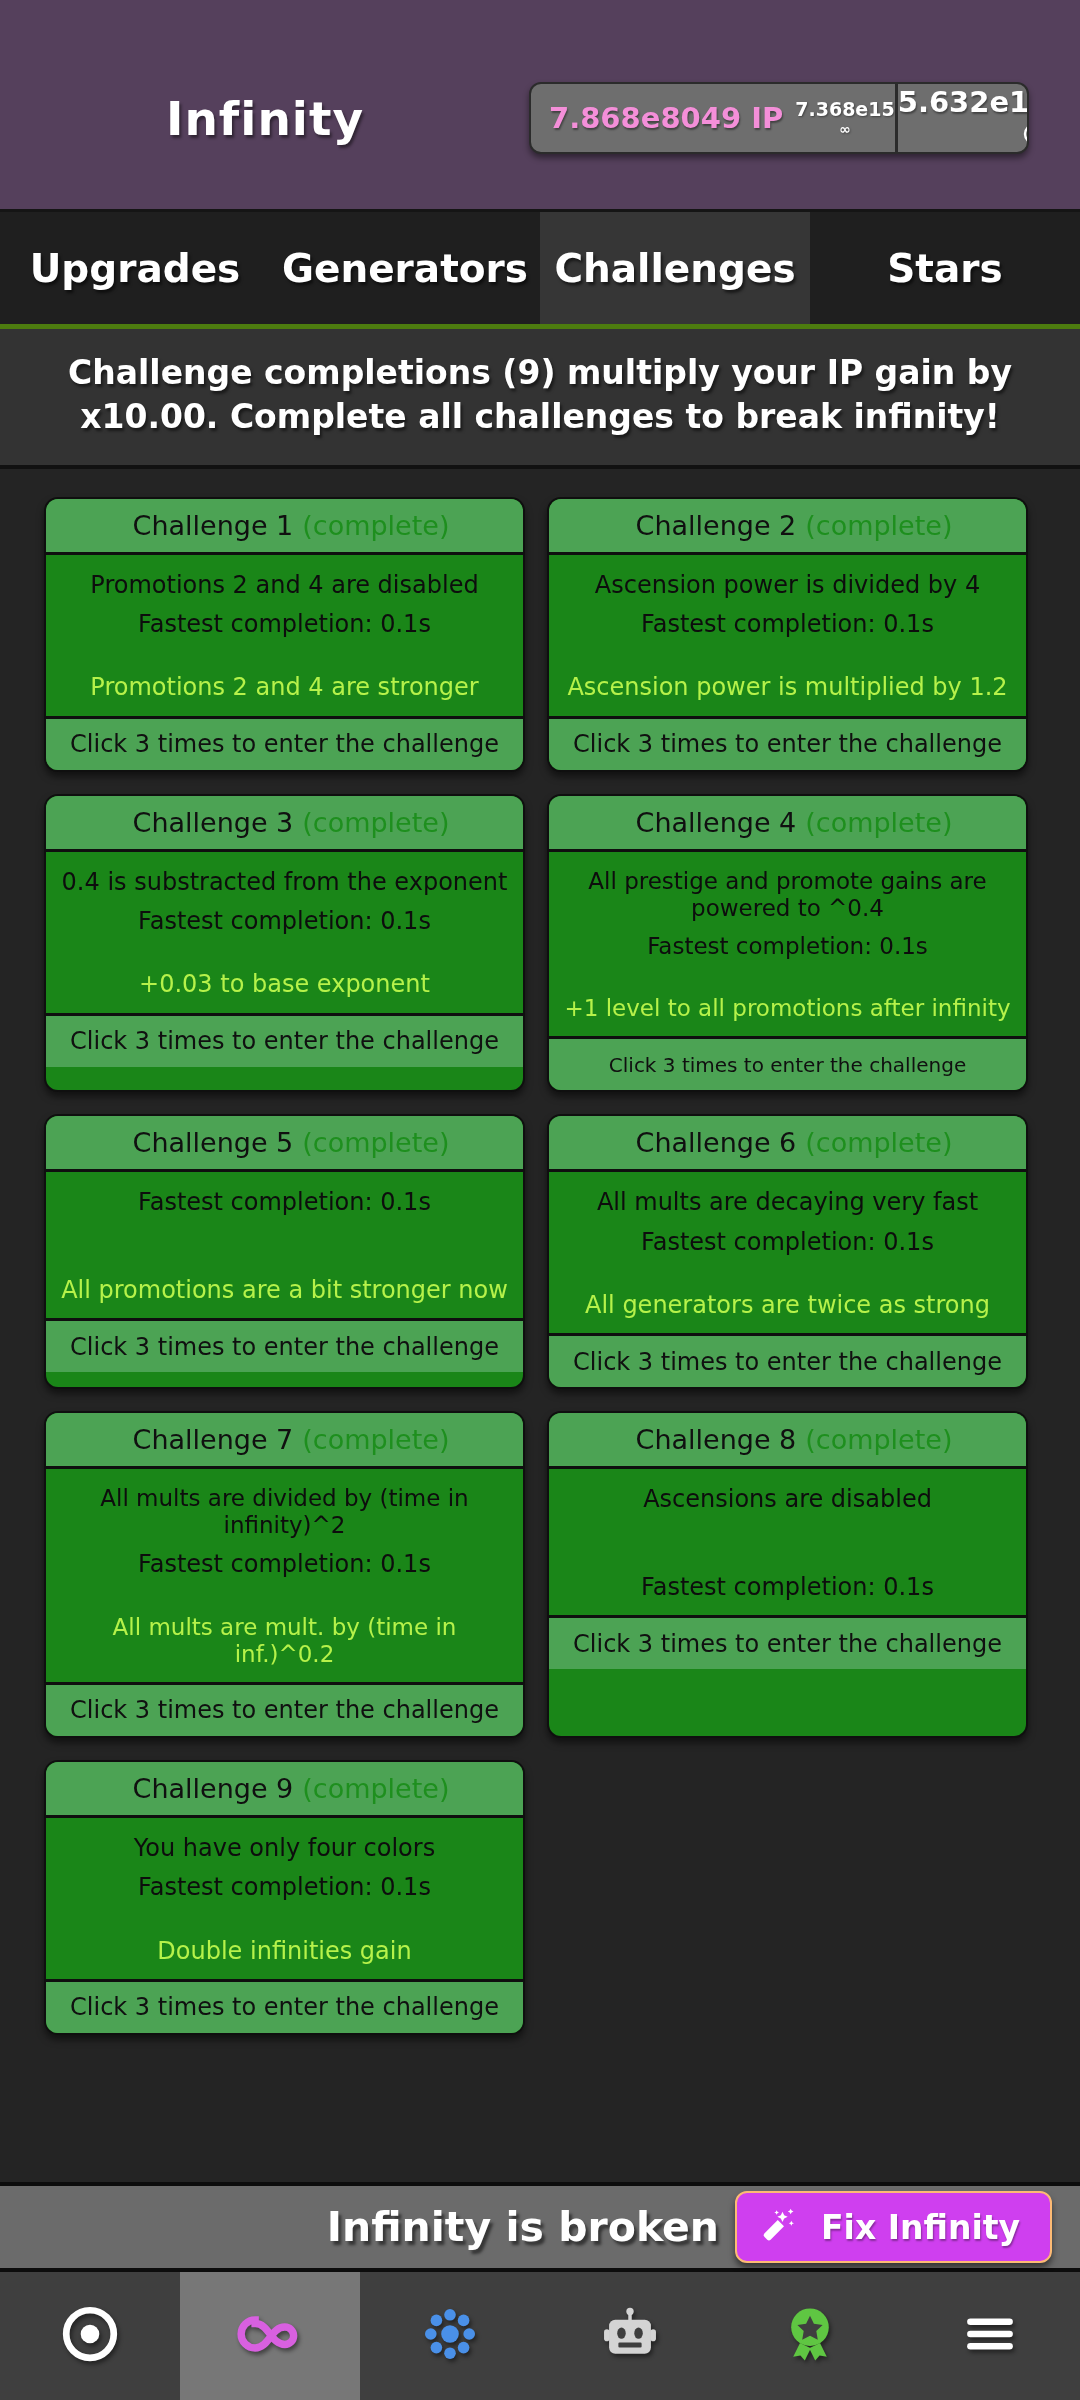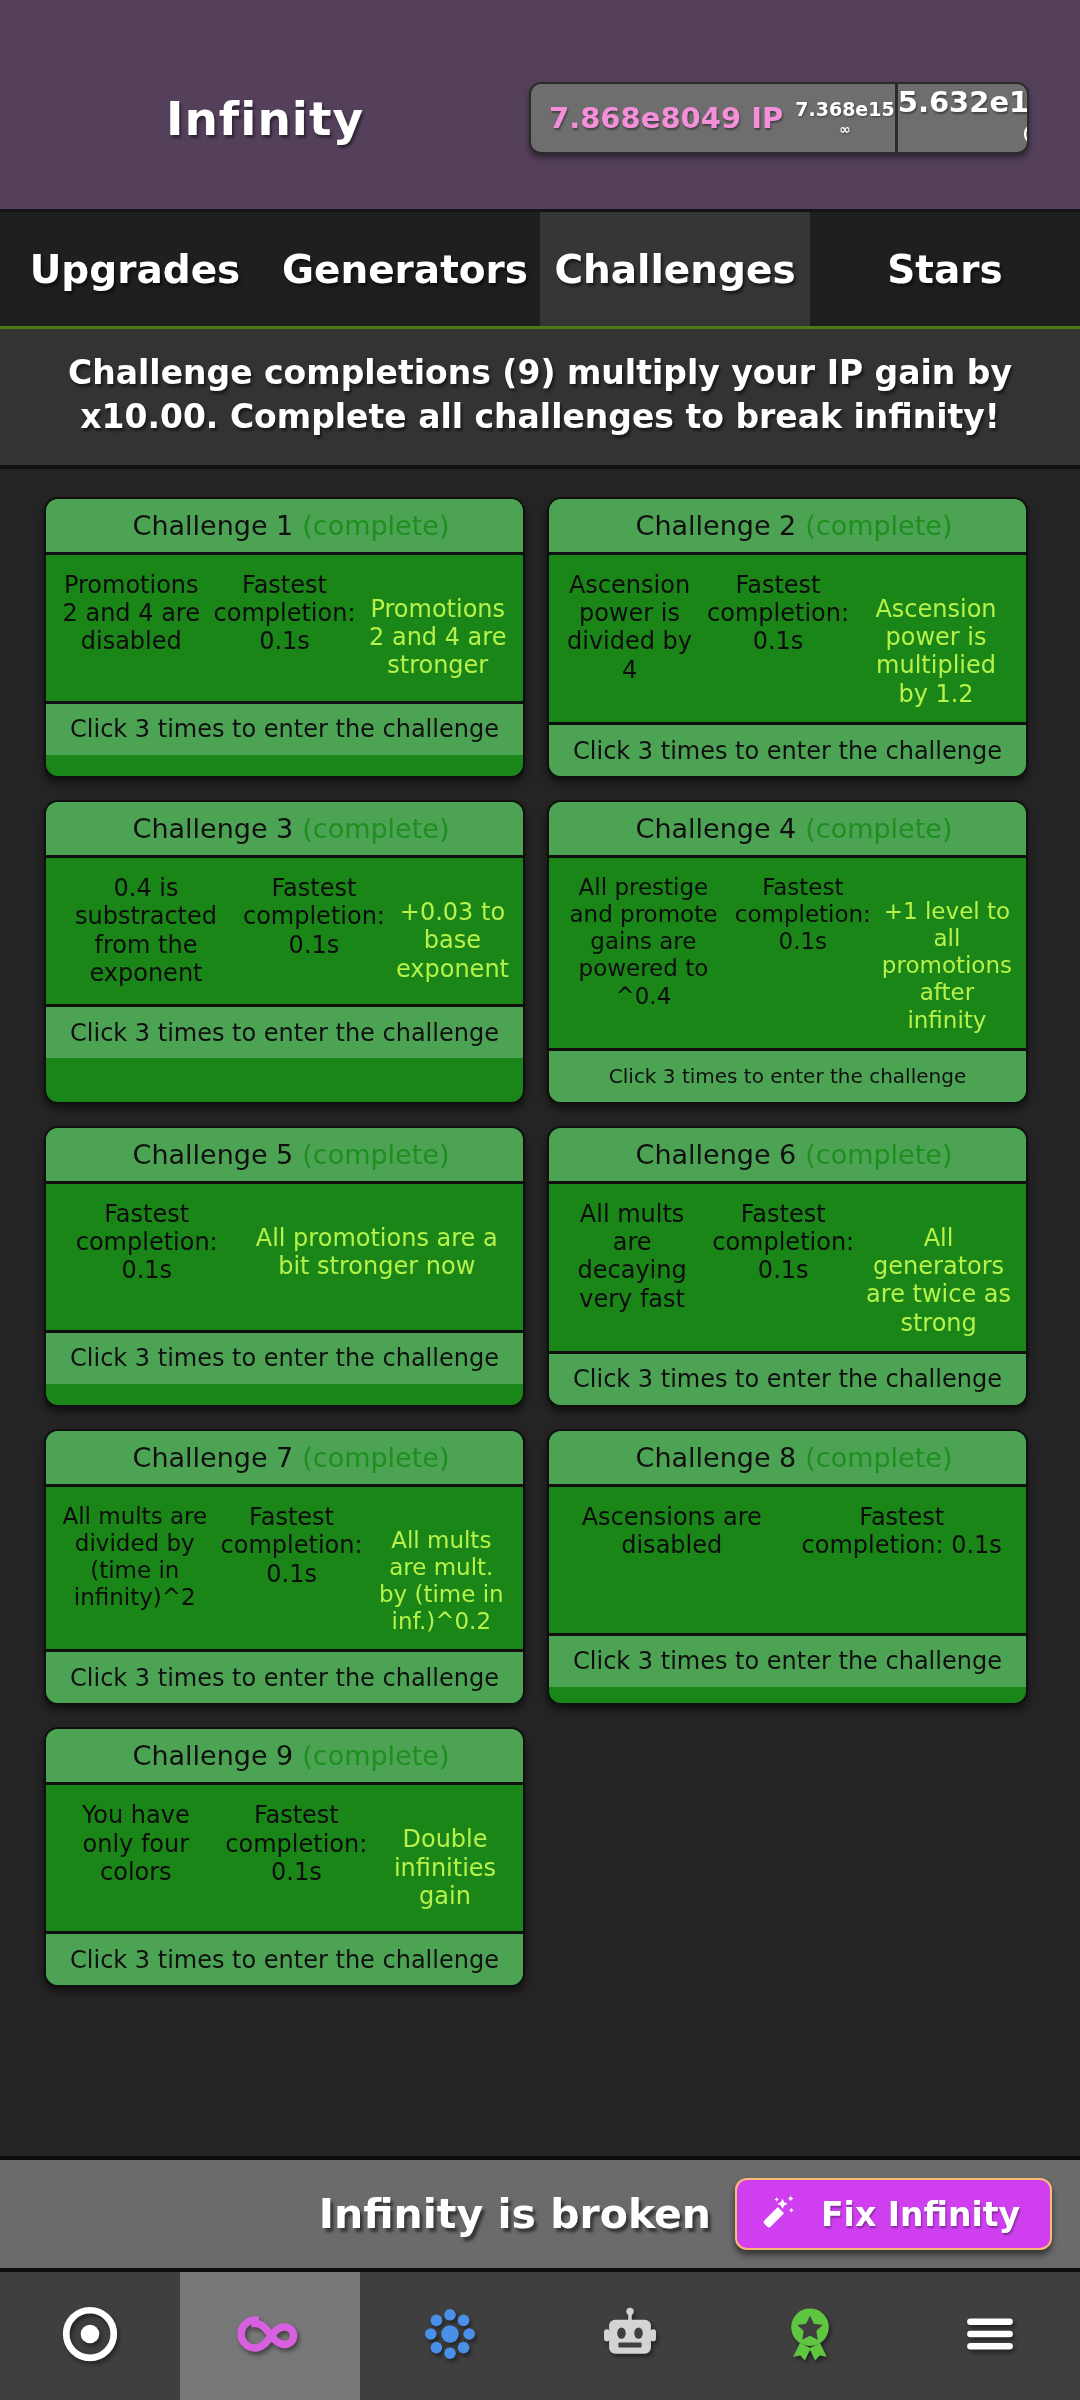--- a/index.html
+++ b/index.html
@@ -87,21 +87,21 @@
     white-space:nowrap;
   }
   .inf-icon{ margin-top:5px; }
 
   
   .tabs{
     height:117px;
     flex:0 0 auto;
     display:flex;
     background:#1F1F1F;
-    border-bottom:3px solid #4d7c0f;
+    border-bottom:5px solid #4d7c0f;
   }
   .tab{
     flex:1 1 0;
     display:flex; align-items:center; justify-content:center;
     color:#ffffff;
     font-size:39px;
     font-weight:700;
     text-shadow:2px 3px 3px rgba(0,0,0,0.55);
     cursor:pointer;
     user-select:none;
@@ -156,21 +156,21 @@
     font-size:27px;
     font-weight:400;
     white-space:nowrap;
     padding-left:13px;
   }
   .card-head .cname{ color:#101010; }
   .card-head .cstatus{ color:#1E8F1E; margin-left:9px; }
   .card-body{
     background:#1A8618;
     padding:16px 14px 14px;
-    display:flex; flex-direction:row;
+    display:flex; flex-direction:column;
     justify-content:space-between;
     gap:11px;
     min-height:146px;
   }
   .card-line{
     text-align:center;
     font-size:24px;
     color:#0d0d0d;
     line-height:1.18;
     font-weight:400;
@@ -184,27 +184,27 @@
     display:flex; align-items:center; justify-content:center;
     color:#101010;
     font-size:24px;
     font-weight:400;
   }
   .card-foot.tiny{ font-size:20px; }
 
   
   .broken-bar{
     flex:0 0 auto;
-    height:116px;
+    height:90px;
     background:#6B6B6B;
     border-top:4px solid #0c0c0c;
     border-bottom:4px solid #0c0c0c;
     display:flex; align-items:center; justify-content:flex-end;
     padding-right:28px;
-    gap:24px;
+    gap:16px;
   }
   .broken-text{
     color:#ffffff;
     font-size:41px;
     font-weight:700;
     text-shadow:3px 4px 3px rgba(0,0,0,0.5);
     white-space:nowrap;
   }
   .fix-btn{
     background:#CF3FEF;

